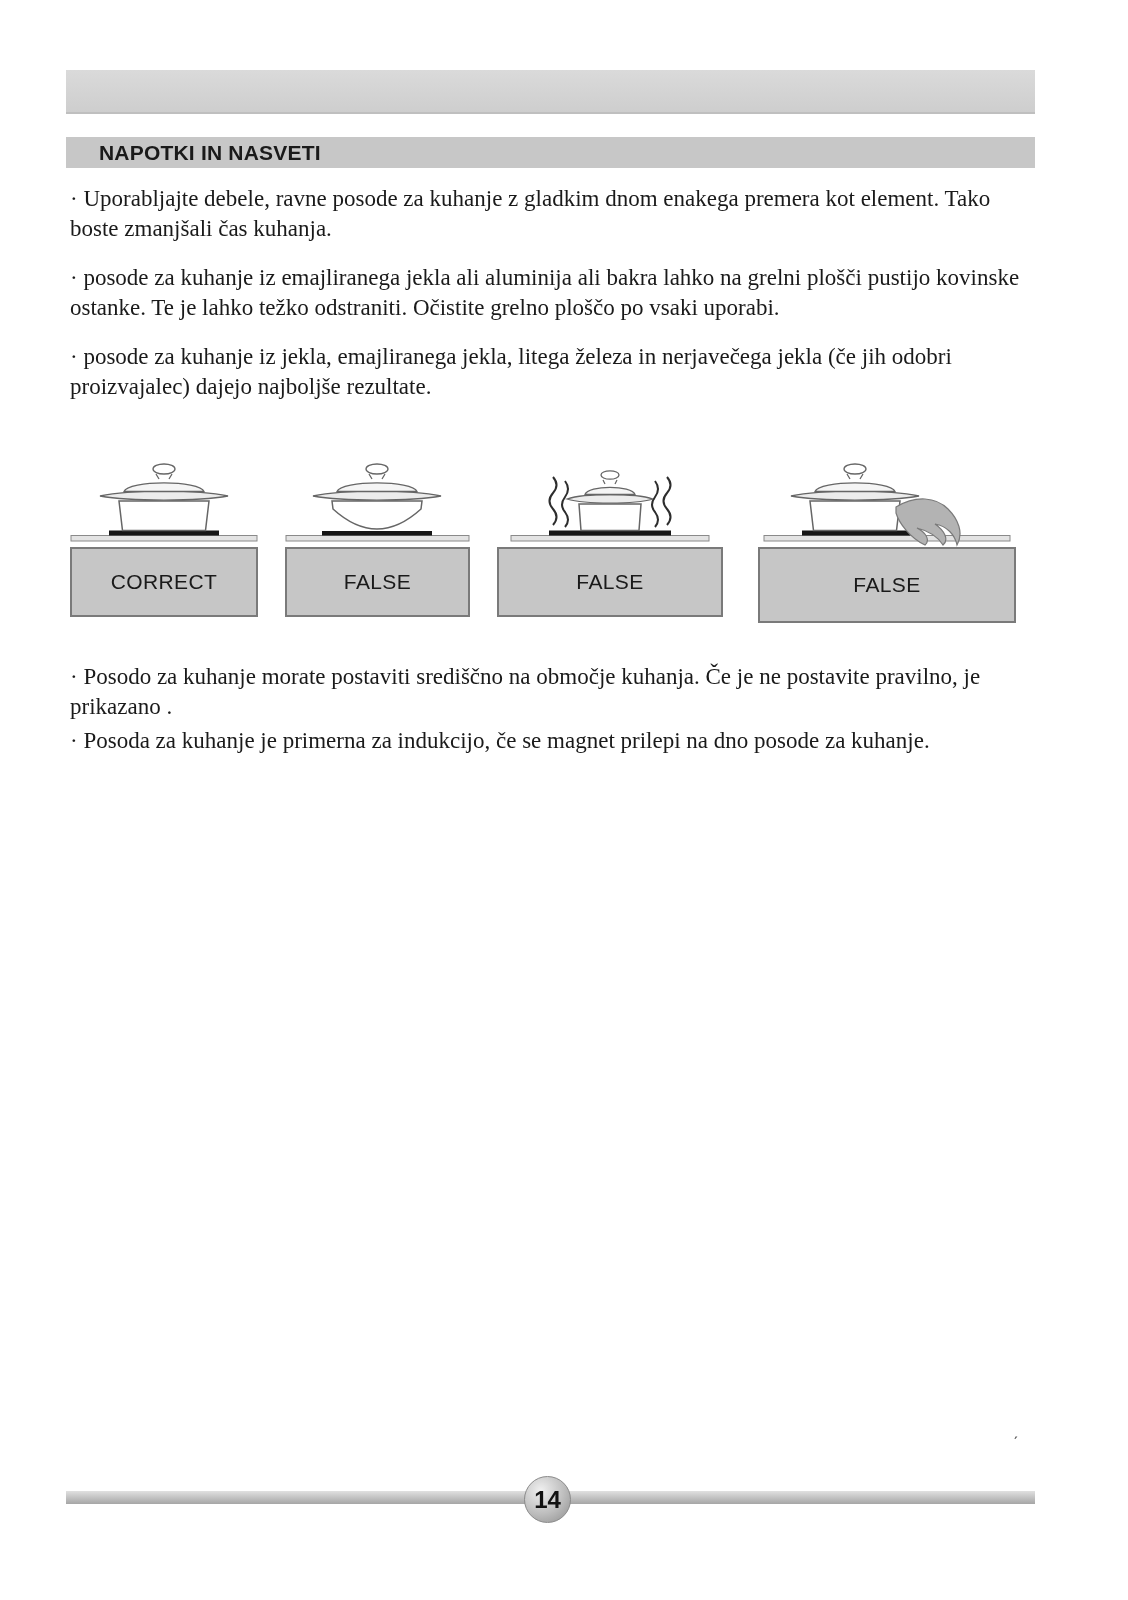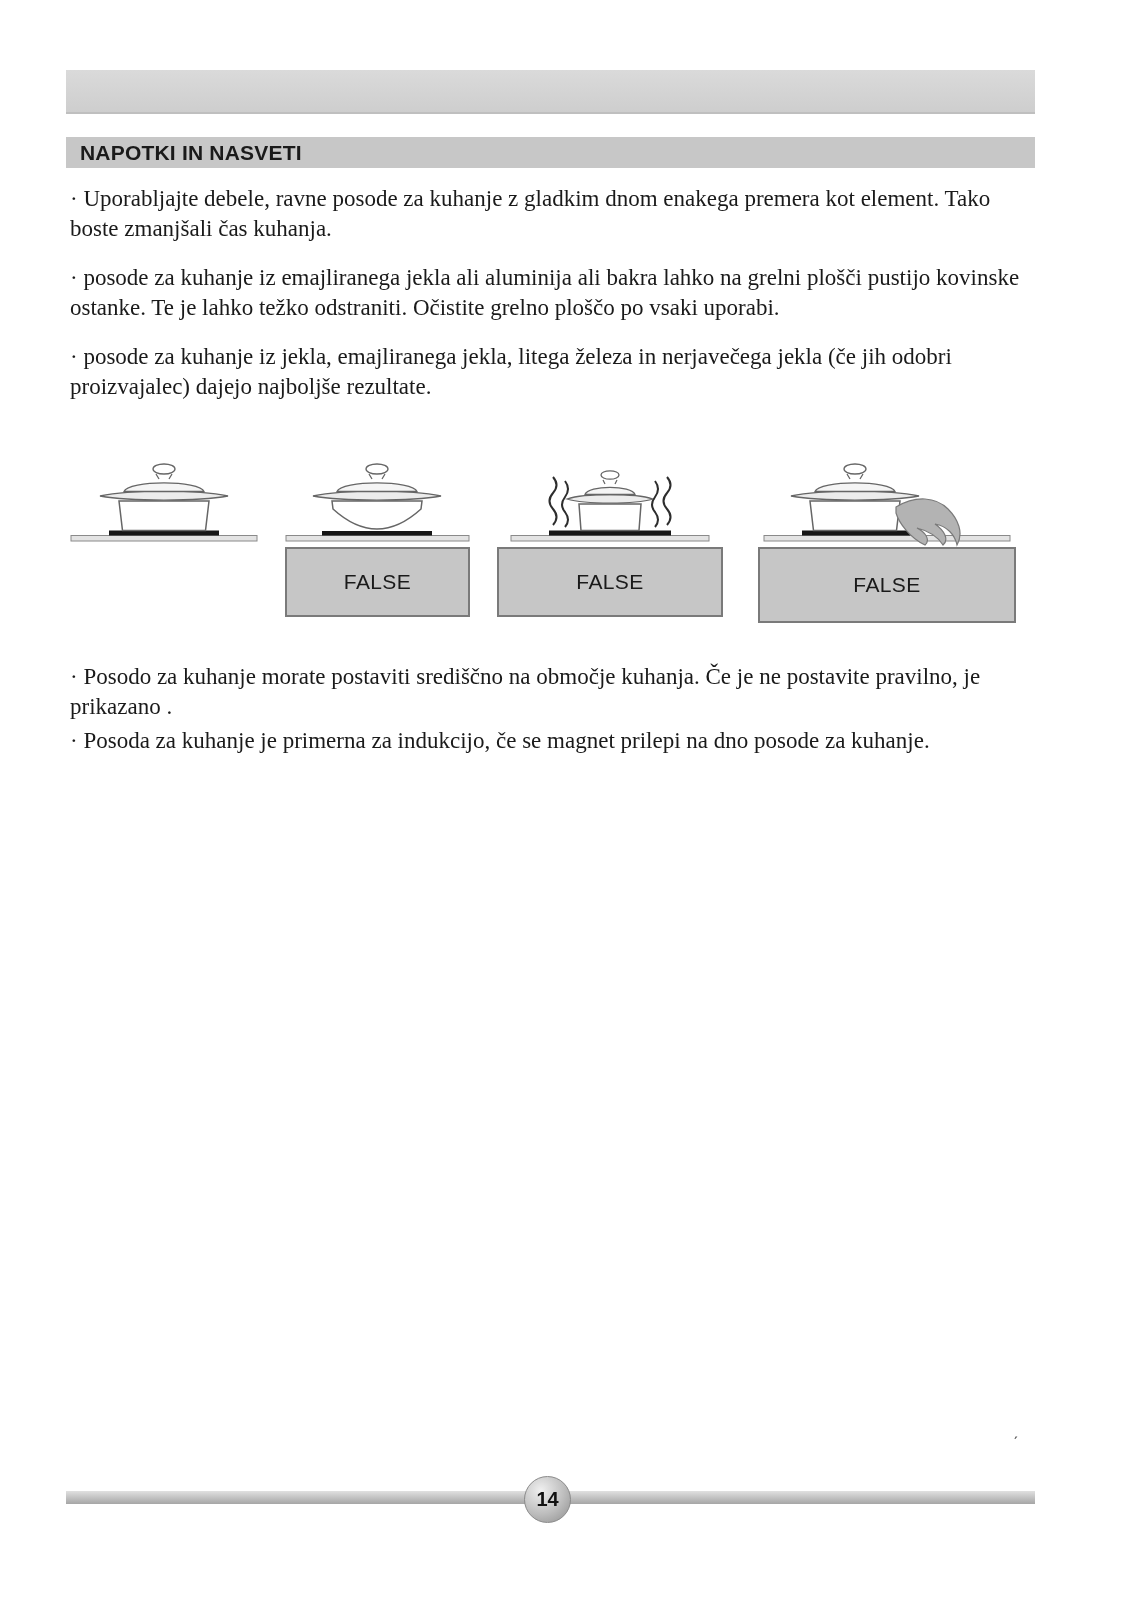--- a/index.html
+++ b/index.html
@@ -16,21 +16,21 @@
 
   .top-bar {
     left: 66px; top: 70px; width: 969px; height: 44px;
     background: linear-gradient(#dadada, #cecece);
     border-bottom: 2px solid #bfbfbf;
   }
   .title-bar {
     left: 66px; top: 137px; width: 969px; height: 31px;
     background: #c7c7c7;
     display: flex; align-items: center;
-    padding-left: 14px;
+    padding-left: 33px;
   }
   .title-text { font-weight: bold; font-size: 21px; letter-spacing: .2px; }
 
   .content-top { left: 70px; top: 184px; width: 956px; }
   .content-bottom { left: 70px; top: 662px; width: 956px; }
   p.para { margin: 0 0 19px 0; font-size: 23px; line-height: 30px; font-family: Liberation Serif, serif; }
   .content-bottom p.para { margin: 0 0 4px 0; }
 
   .figures { left: 0; top: 455px; width: 1128px; height: 170px; }
   .figure { position: absolute; top: 0; }
@@ -51,21 +51,21 @@
   .footer-bar {
     left: 66px; top: 1491px; width: 969px; height: 13px;
     background: linear-gradient(#e0e0e0, #a6a6a6);
   }
   .page-ball {
     left: 524px; top: 1476px; width: 47px; height: 47px;
     border-radius: 50%;
     background: radial-gradient(circle at 35% 30%, #f0f0f0, #bdbdbd 55%, #8d8d8d);
     border: 1px solid #8a8a8a;
     display: flex; align-items: center; justify-content: center;
-    font-weight: bold; font-size: 20px; color: #111;
+    font-weight: bold; font-size: 24px; color: #111;
   }
   .artifact { left: 1013px; top: 1435px; font-size: 16px; color: #555; }
 </style>
 </head>
 <body>
 
 <div class="abs top-bar"></div>
 
 <div class="abs title-bar">
   <span class="title-text">NAPOTKI IN NASVETI</span>
@@ -82,20 +82,23 @@
   <div class="figure f1">
     <svg class="fig-svg" width="188" height="92" viewBox="0 0 188 92">
       <rect x="1" y="80.5" width="186" height="5.5" fill="#e3e3e3" stroke="#8a8a8a"></rect>
       <rect x="39" y="75.5" width="110" height="5" fill="#161616"></rect>
       <path d="M49,46 L139,46 L135.5,75.5 L52.5,75.5 Z" fill="#ffffff" stroke="#666" stroke-width="1.5"></path>
       <path d="M30,41 C60,34.5 128,34.5 158,41 C128,46.5 60,46.5 30,41 Z" fill="#ececec" stroke="#666" stroke-width="1.3"></path>
       <path d="M54,36.5 C58,25 130,25 134,36.5 Z" fill="#f5f5f5" stroke="#666" stroke-width="1.3"></path>
       <path d="M86,19 L89,24 M102,19 L99,24" stroke="#666" stroke-width="1.3" fill="none"></path>
       <ellipse cx="94" cy="14" rx="11" ry="5" fill="#ffffff" stroke="#666" stroke-width="1.3"></ellipse>
     </svg>
+    <div class="label-box">
+      <span>CORRECT</span>
+    </div>
   </div>
 
   <div class="figure f2">
     <svg class="fig-svg" width="185" height="92" viewBox="0 0 185 92">
       <rect x="1" y="80.5" width="183" height="5.5" fill="#e3e3e3" stroke="#8a8a8a"></rect>
       <rect x="37" y="76" width="110" height="4.5" fill="#161616"></rect>
       <path d="M47,46 L137,46 L136,54 Q92,94 48,54 Z" fill="#ffffff" stroke="#666" stroke-width="1.5"></path>
       <path d="M28,41 C58,34.5 126,34.5 156,41 C126,46.5 58,46.5 28,41 Z" fill="#ececec" stroke="#666" stroke-width="1.3"></path>
       <path d="M52,36.5 C56,25 128,25 132,36.5 Z" fill="#f5f5f5" stroke="#666" stroke-width="1.3"></path>
       <path d="M84,19 L87,24 M100,19 L97,24" stroke="#666" stroke-width="1.3" fill="none"></path>

